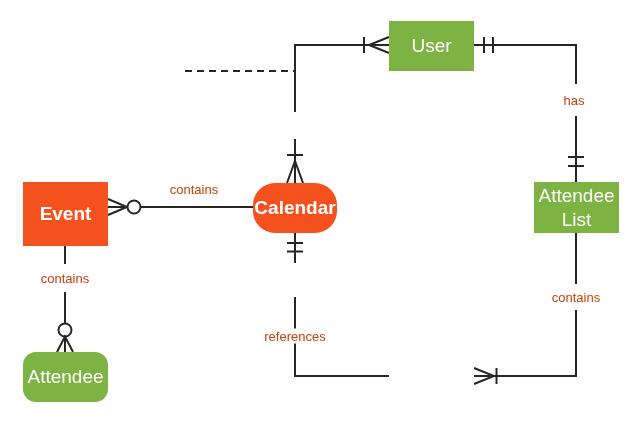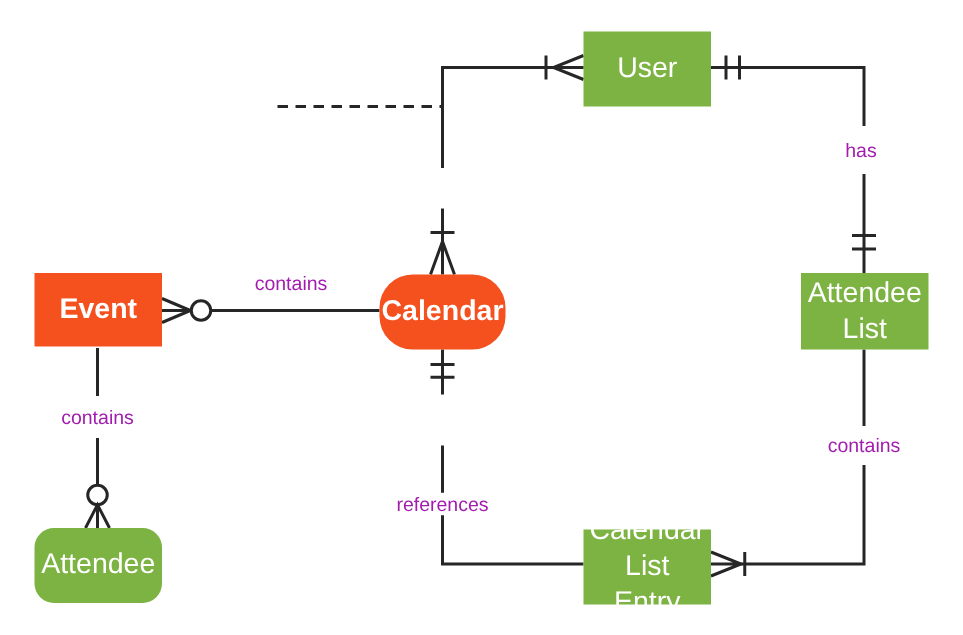--- a/index.html
+++ b/index.html
@@ -37,21 +37,21 @@
     font-weight: 700;
   }
   .entity.secondary {
     background: #7cb342;
     font-weight: 400;
   }
   .rel-label {
     position: absolute;
     transform: translate(-50%, -50%);
     font-size: 13px;
-    color: #a21caf;
+    color: #c2410c;
     background: #ffffff;
     padding: 0 3px;
     white-space: nowrap;
   }
 </style>
 </head>
 <body>
 
 <div class="canvas">
 
@@ -95,44 +95,41 @@
     </g>
 
     <g>
       <path d="M65 232 L65 264"></path>
       <path d="M65 292 L65 323.5"></path>
       <circle cx="65" cy="330" r="6.5" fill="#ffffff"></circle>
       <path d="M57 352 L65 336.5 L73 352 M65 336.5 L65 352"></path>
     </g>
   </svg>
 
-  <div class="entity primary" style="left:23px; top:182px; width:85px; height:49px;">
+  <div class="entity primary" style="left:23px; top:182px; width:85px; height:64px;">
     <span>Event</span>
   </div>
 
   <div class="entity primary" style="left:253px; top:183px; width:84px; height:50px;border-radius:22px;">
     <span>Calendar</span>
   </div>
 
 
   <div class="entity secondary" style="left:389px; top:21px; width:85px; height:50px;">
     <span>User</span>
   </div>
 
   <div class="entity secondary" style="left:534px; top:182px; width:85px; height:51px;">
     <span>Attendee List</span>
   </div>
 
   <div class="entity secondary" style="left:23px; top:352px; width:85px; height:50px;border-radius:13px;">
     <span>Attendee</span>
   </div>
 
-  <div class="entity secondary" style="left:389px; top:353px; width:85px; height:50px;">
-    <span>Calendar List Entry</span>
-  </div>
 
   <div class="rel-label" style="left:194px; top:189px;">contains</div>
 
 
   <div class="rel-label" style="left:574px; top:100px;">has</div>
 
   <div class="rel-label" style="left:576px; top:297px;">contains</div>
 
   <div class="rel-label" style="left:295px; top:300px;margin-top:36px;">references</div>
 

